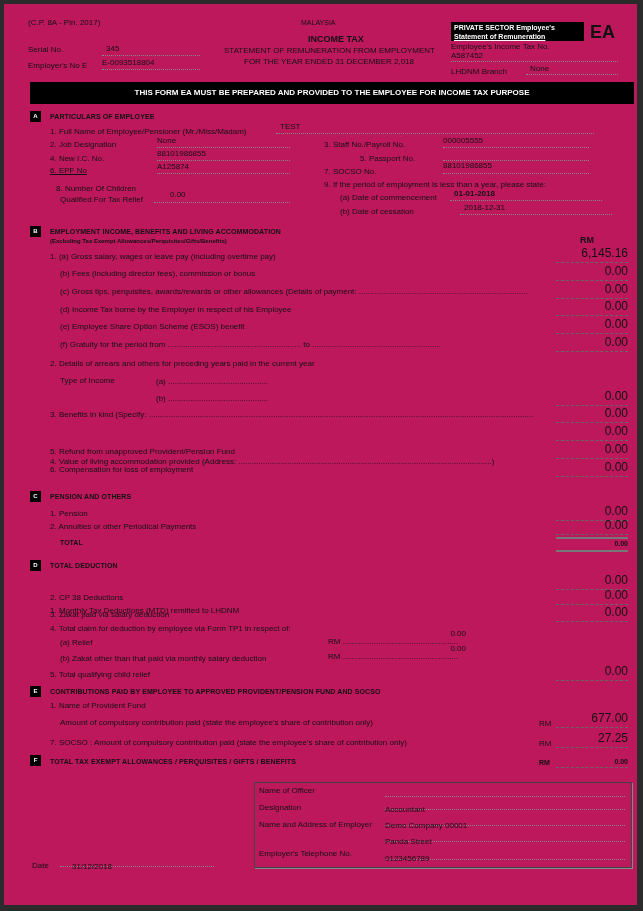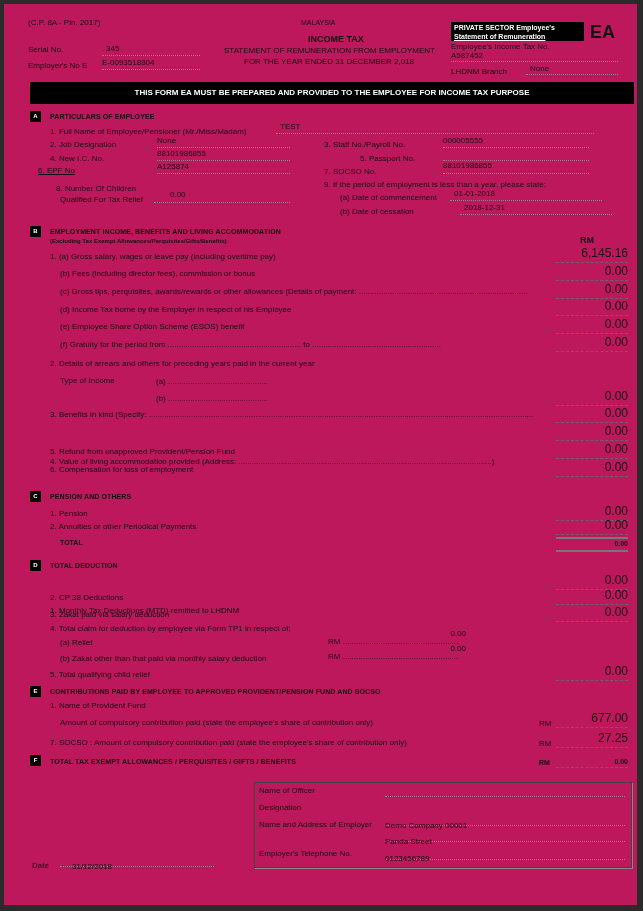--- a/index.html
+++ b/index.html
@@ -58,32 +58,32 @@
   <div class="abs t8" style="left:46px;top:136px;">2. Job Designation</div>
   <div class="abs t8 dot" style="left:153px;top:132px;width:133px;height:11px;"><span>None</span></div>
   <div class="abs t8" style="left:320px;top:136px;">3. Staff No./Payroll No.</div>
   <div class="abs t8 dot" style="left:439px;top:132px;width:146px;height:11px;"><span>000005555</span></div>
 
   <div class="abs t8" style="left:46px;top:150px;">4. New I.C. No.</div>
   <div class="abs t8 dot" style="left:153px;top:145px;width:133px;height:11px;"><span>88101986855</span></div>
   <div class="abs t8" style="left:320px;top:150px;margin-left:36px;">5. Passport No.</div>
   <div class="abs t8 dot" style="left:439px;top:146px;width:146px;height:10px;"><span></span></div>
 
-  <div class="abs t8" style="left:34px;top:162px;text-decoration:underline;">6. EPF No</div>
+  <div class="abs t8" style="left:46px;top:162px;text-decoration:underline;">6. EPF No</div>
   <div class="abs t8 dot" style="left:153px;top:158px;width:133px;height:11px;"><span>A125874</span></div>
   <div class="abs t8" style="left:320px;top:163px;">7. SOCSO No.</div>
   <div class="abs t8 dot" style="left:439px;top:157px;width:146px;height:12px;"><span>88101986855</span></div>
 
   <div class="abs t8" style="left:52px;top:180px;">8. Number Of Children</div>
   <div class="abs t8" style="left:56px;top:191px;">Qualified For Tax Relief</div>
   <div class="abs t8 dot" style="left:150px;top:186px;width:136px;height:12px;"><span style="padding-left:16px;">0.00</span></div>
 
   <div class="abs t8" style="left:320px;top:176px;">9. If the period of employment is less than a year, please state:</div>
   <div class="abs t8" style="left:336px;top:189px;">(a) Date of commencement</div>
-  <div class="abs t8 dot" style="left:446px;top:185px;width:152px;height:11px;"><span style="padding-left:4px;">01-01-2018</span></div>
+  <div class="abs t8 dot" style="left:446px;top:185px;width:152px;height:11px;"><span style="padding-left:4px;font-weight:bold;">01-01-2018</span></div>
   <div class="abs t8" style="left:336px;top:203px;">(b) Date of cessation</div>
   <div class="abs t8 dot" style="left:446px;top:199px;width:152px;height:11px;margin-left:10px;"><span style="padding-left:4px;">2018-12-31</span></div>
 
   <div class="sec-badge" style="left:26px;top:222px;">B</div>
   <div class="sec-title" style="left:46px;top:224px;">EMPLOYMENT INCOME, BENEFITS AND LIVING ACCOMMODATION</div>
   <div class="abs b" style="left:46px;top:234px;font-size:6px;">(Excluding Tax Exempt Allowances/Perquisites/Gifts/Benefits)</div>
   <div class="abs b" style="left:576px;top:231px;font-size:9px;">RM</div>
 
   <div class="abs t8" style="left:46px;top:248px;">1. (a) Gross salary, wages or leave pay (including overtime pay)</div>
   <div class="amt dl" style="top:244px;">
@@ -194,20 +194,21 @@
   <div class="sec-title" style="left:46px;top:754px;">TOTAL TAX EXEMPT ALLOWANCES / PERQUISITES / GIFTS / BENEFITS</div>
   <div class="abs b" style="left:535px;top:755px;font-size:7px;">RM</div>
   <div class="amt dl" style="top:749px;">
       <span class="b" style="font-size:7px;">0.00</span>
     </div>
 
   <div class="sig-box">
     <div class="abs t8" style="left:4px;top:3px;">Name of Officer</div>
     <div class="abs dot" style="left:130px;top:2px;width:240px;height:11px;"><span class="t8"></span></div>
     <div class="abs t8" style="left:4px;top:20px;">Designation</div>
+    <div class="abs dot" style="left:130px;top:15px;width:240px;height:11px;"><span class="t8">Accountant</span></div>
     <div class="abs t8" style="left:4px;top:37px;">Name and Address of Employer</div>
     <div class="abs dot" style="left:130px;top:31px;width:240px;height:11px;"><span class="t8">Demo Company 00001</span></div>
     <div class="abs dot" style="left:130px;top:47px;width:240px;height:11px;"><span class="t8">Panda Street</span></div>
     <div class="abs t8" style="left:4px;top:66px;">Employer's Telephone No.</div>
     <div class="abs dot" style="left:130px;top:64px;width:240px;height:12px;"><span class="t8">0123456789</span></div>
   </div>
 
   <div class="abs t8" style="left:28px;top:857px;">Date</div>
   <div class="abs dot" style="left:56px;top:851px;width:154px;height:11px;"><span class="t8" style="padding-left:12px;">31/12/2018</span></div>
 </div>

